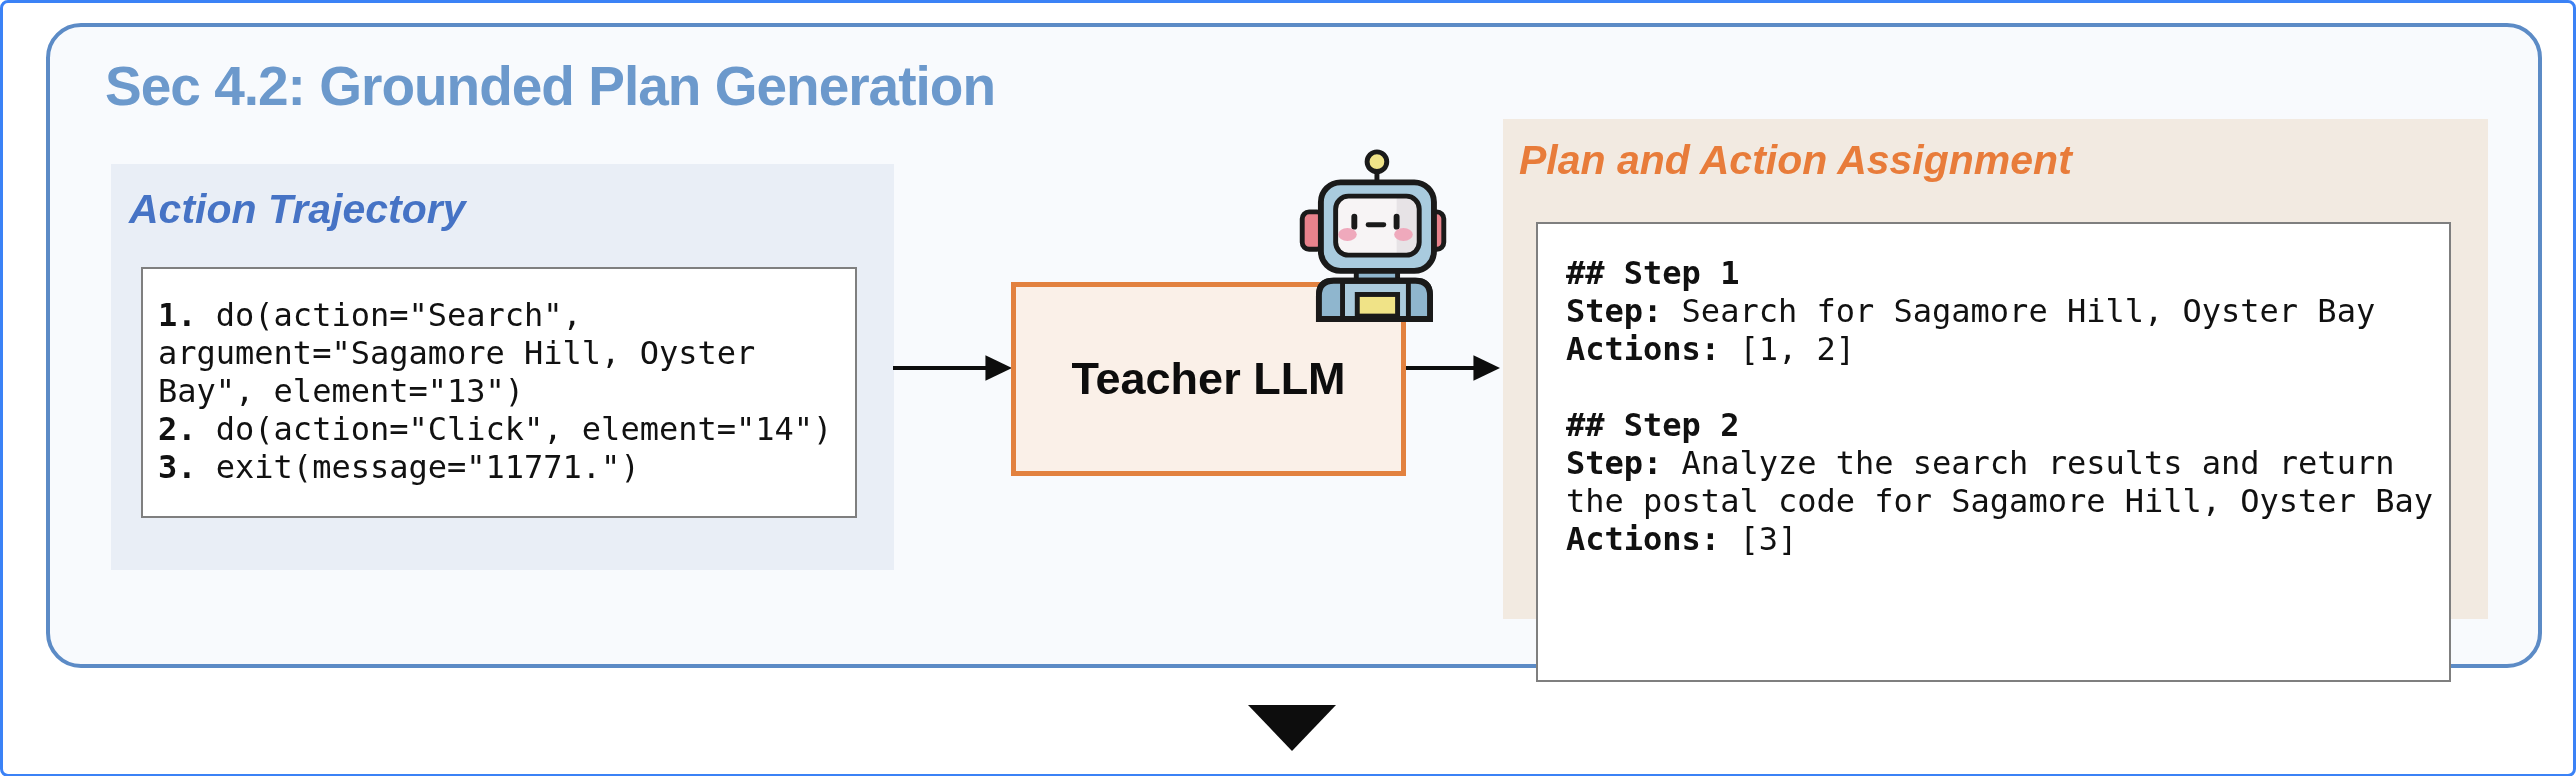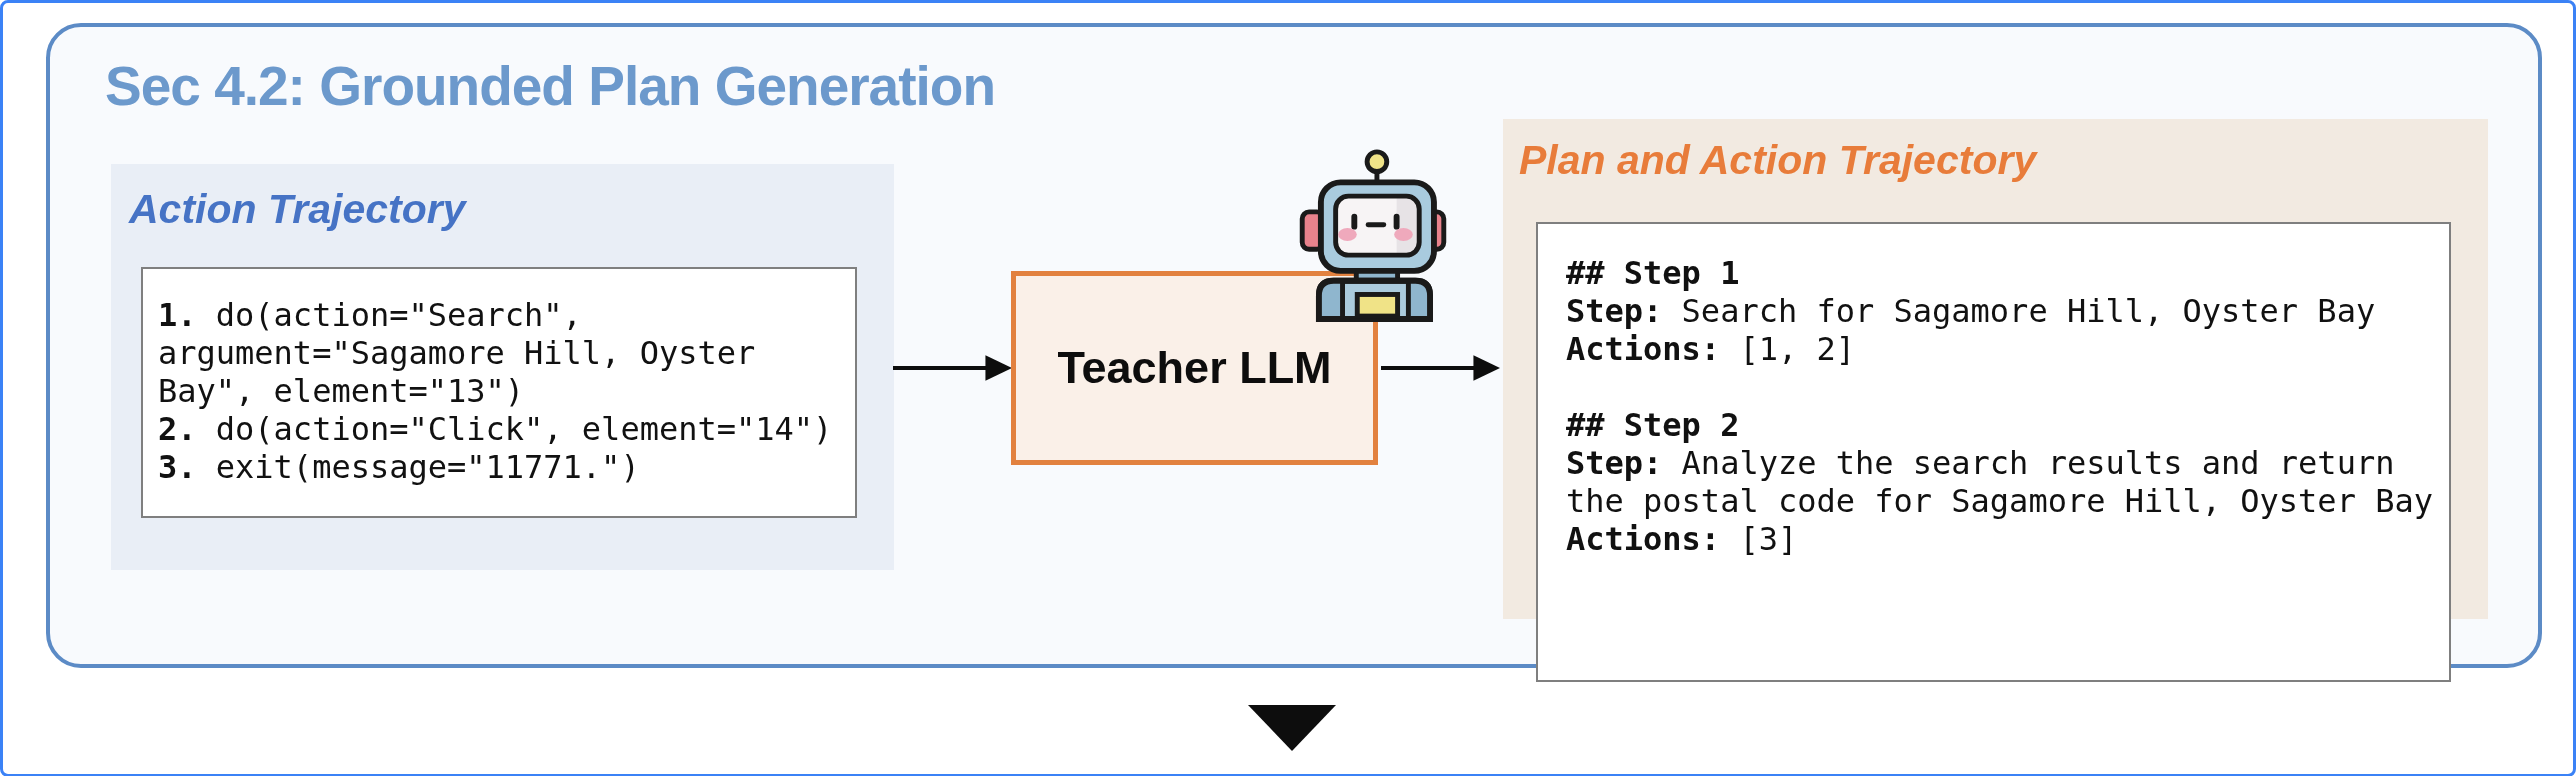--- a/index.html
+++ b/index.html
@@ -43,21 +43,21 @@
     position:absolute;background:#ffffff;border:2px solid #7F7F7F;
     box-sizing:border-box;
     font-family:"DejaVu Sans Mono", monospace;
     font-size:32px;line-height:38px;color:#111;
     white-space:pre;
   }
   .codebox-left{left:138px;top:264px;width:716px;height:251px;padding:27px 10px 0 15px;}
   .codebox-right{left:1533px;top:219px;width:915px;height:460px;padding:30px 10px 0 28px;}
   .code-line .b{font-weight:bold;}
   .teacher-box{
-    position:absolute;left:1008px;top:268px;width:367px;height:194px;
+    position:absolute;left:1008px;top:279px;width:395px;height:194px;
     background:#FAF0E8;border:5px solid #E2813F;box-sizing:border-box;
     display:flex;align-items:center;justify-content:center;
     z-index:2;
   }
   .teacher-label{
     font-size:45px;font-weight:bold;color:#0d0d0d;white-space:nowrap;
   }
   .robot{position:absolute;left:1296px;top:144px;z-index:3;}
   .arrow{position:absolute;z-index:1;}
   .arrow-1{left:890px;top:349px;}
@@ -124,21 +124,21 @@
 
     <rect x="59" y="150" width="41" height="22" fill="#F0E387" stroke="#1a1a1a" stroke-width="5"></rect>
   </svg>
 
   <svg class="arrow arrow-2" width="120" height="32" viewBox="0 0 122 32">
     <line x1="0" y1="16" x2="96" y2="16" stroke="#0d0d0d" stroke-width="4"></line>
     <polygon points="94,3 94,29 121,16" fill="#0d0d0d"></polygon>
   </svg>
 
   <div class="panel-right">
-    <div class="panel-label">Plan and Action Trajectory</div>
+    <div class="panel-label">Plan and Action Assignment</div>
   </div>
 
   <div class="codebox codebox-right"><div class="code-line"><span class="b">## Step 1</span></div><div class="code-line"><span class="b">Step:</span><span> Search for Sagamore Hill, Oyster Bay</span></div><div class="code-line"><span class="b">Actions:</span><span> [1, 2]</span></div><div class="code-line">&nbsp;</div><div class="code-line"><span class="b">## Step 2</span></div><div class="code-line"><span class="b">Step:</span><span> Analyze the search results and return</span></div><div class="code-line"><span>the postal code for Sagamore Hill, Oyster Bay</span></div><div class="code-line"><span class="b">Actions:</span><span> [3]</span></div></div>
 
   <div class="down-triangle"></div>
 
 </div>
 
 
 </body></html>

